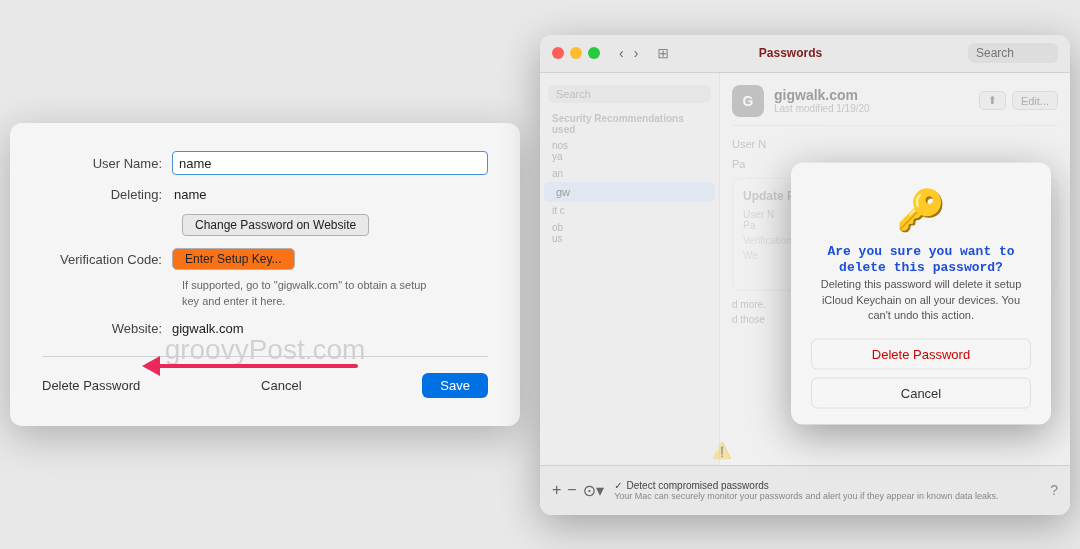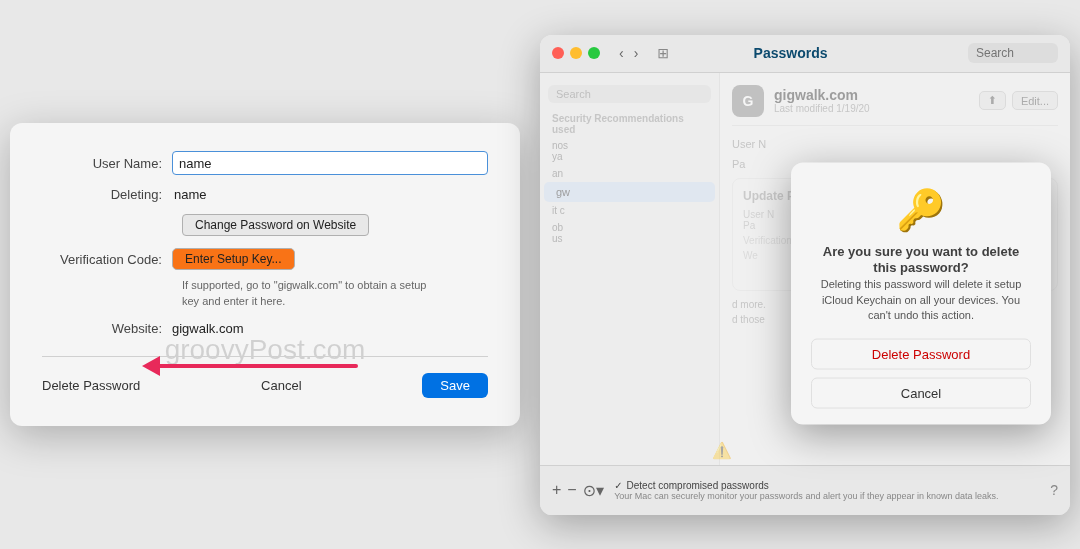--- a/index.html
+++ b/index.html
@@ -211,23 +211,23 @@
       padding: 0 3px;
     }
 
     .grid-icon {
       color: #888;
       font-size: 14px;
       margin-right: 4px;
     }
 
     .titlebar-title {
-      font-size: 14px;
+      font-size: 12px;
       font-weight: 600;
-      color: #0c4a6e;
+      color: #7f1d1d;
       flex: 1;
       text-align: center;
       margin-left: -60px;
     }
 
     .titlebar-search {
       background: #ddd;
       border: none;
       border-radius: 6px;
       padding: 3px 8px;
@@ -398,23 +398,24 @@
 
     .key-icon {
       font-size: 40px;
       margin-bottom: 10px;
       display: block;
     }
 
     .dialog-title {
       font-size: 13px;
       font-weight: 600;
-      color: #404040;
+      color: #1d4ed8;
       margin-bottom: 0;
       line-height: 1.3;
+      font-family: Liberation Mono, monospace;
     }
 
     .dialog-message {
       font-size: 11px;
       color: #555;
       margin-bottom: 16px;
       line-height: 1.4;
     }
 
     .dialog-delete-btn {

